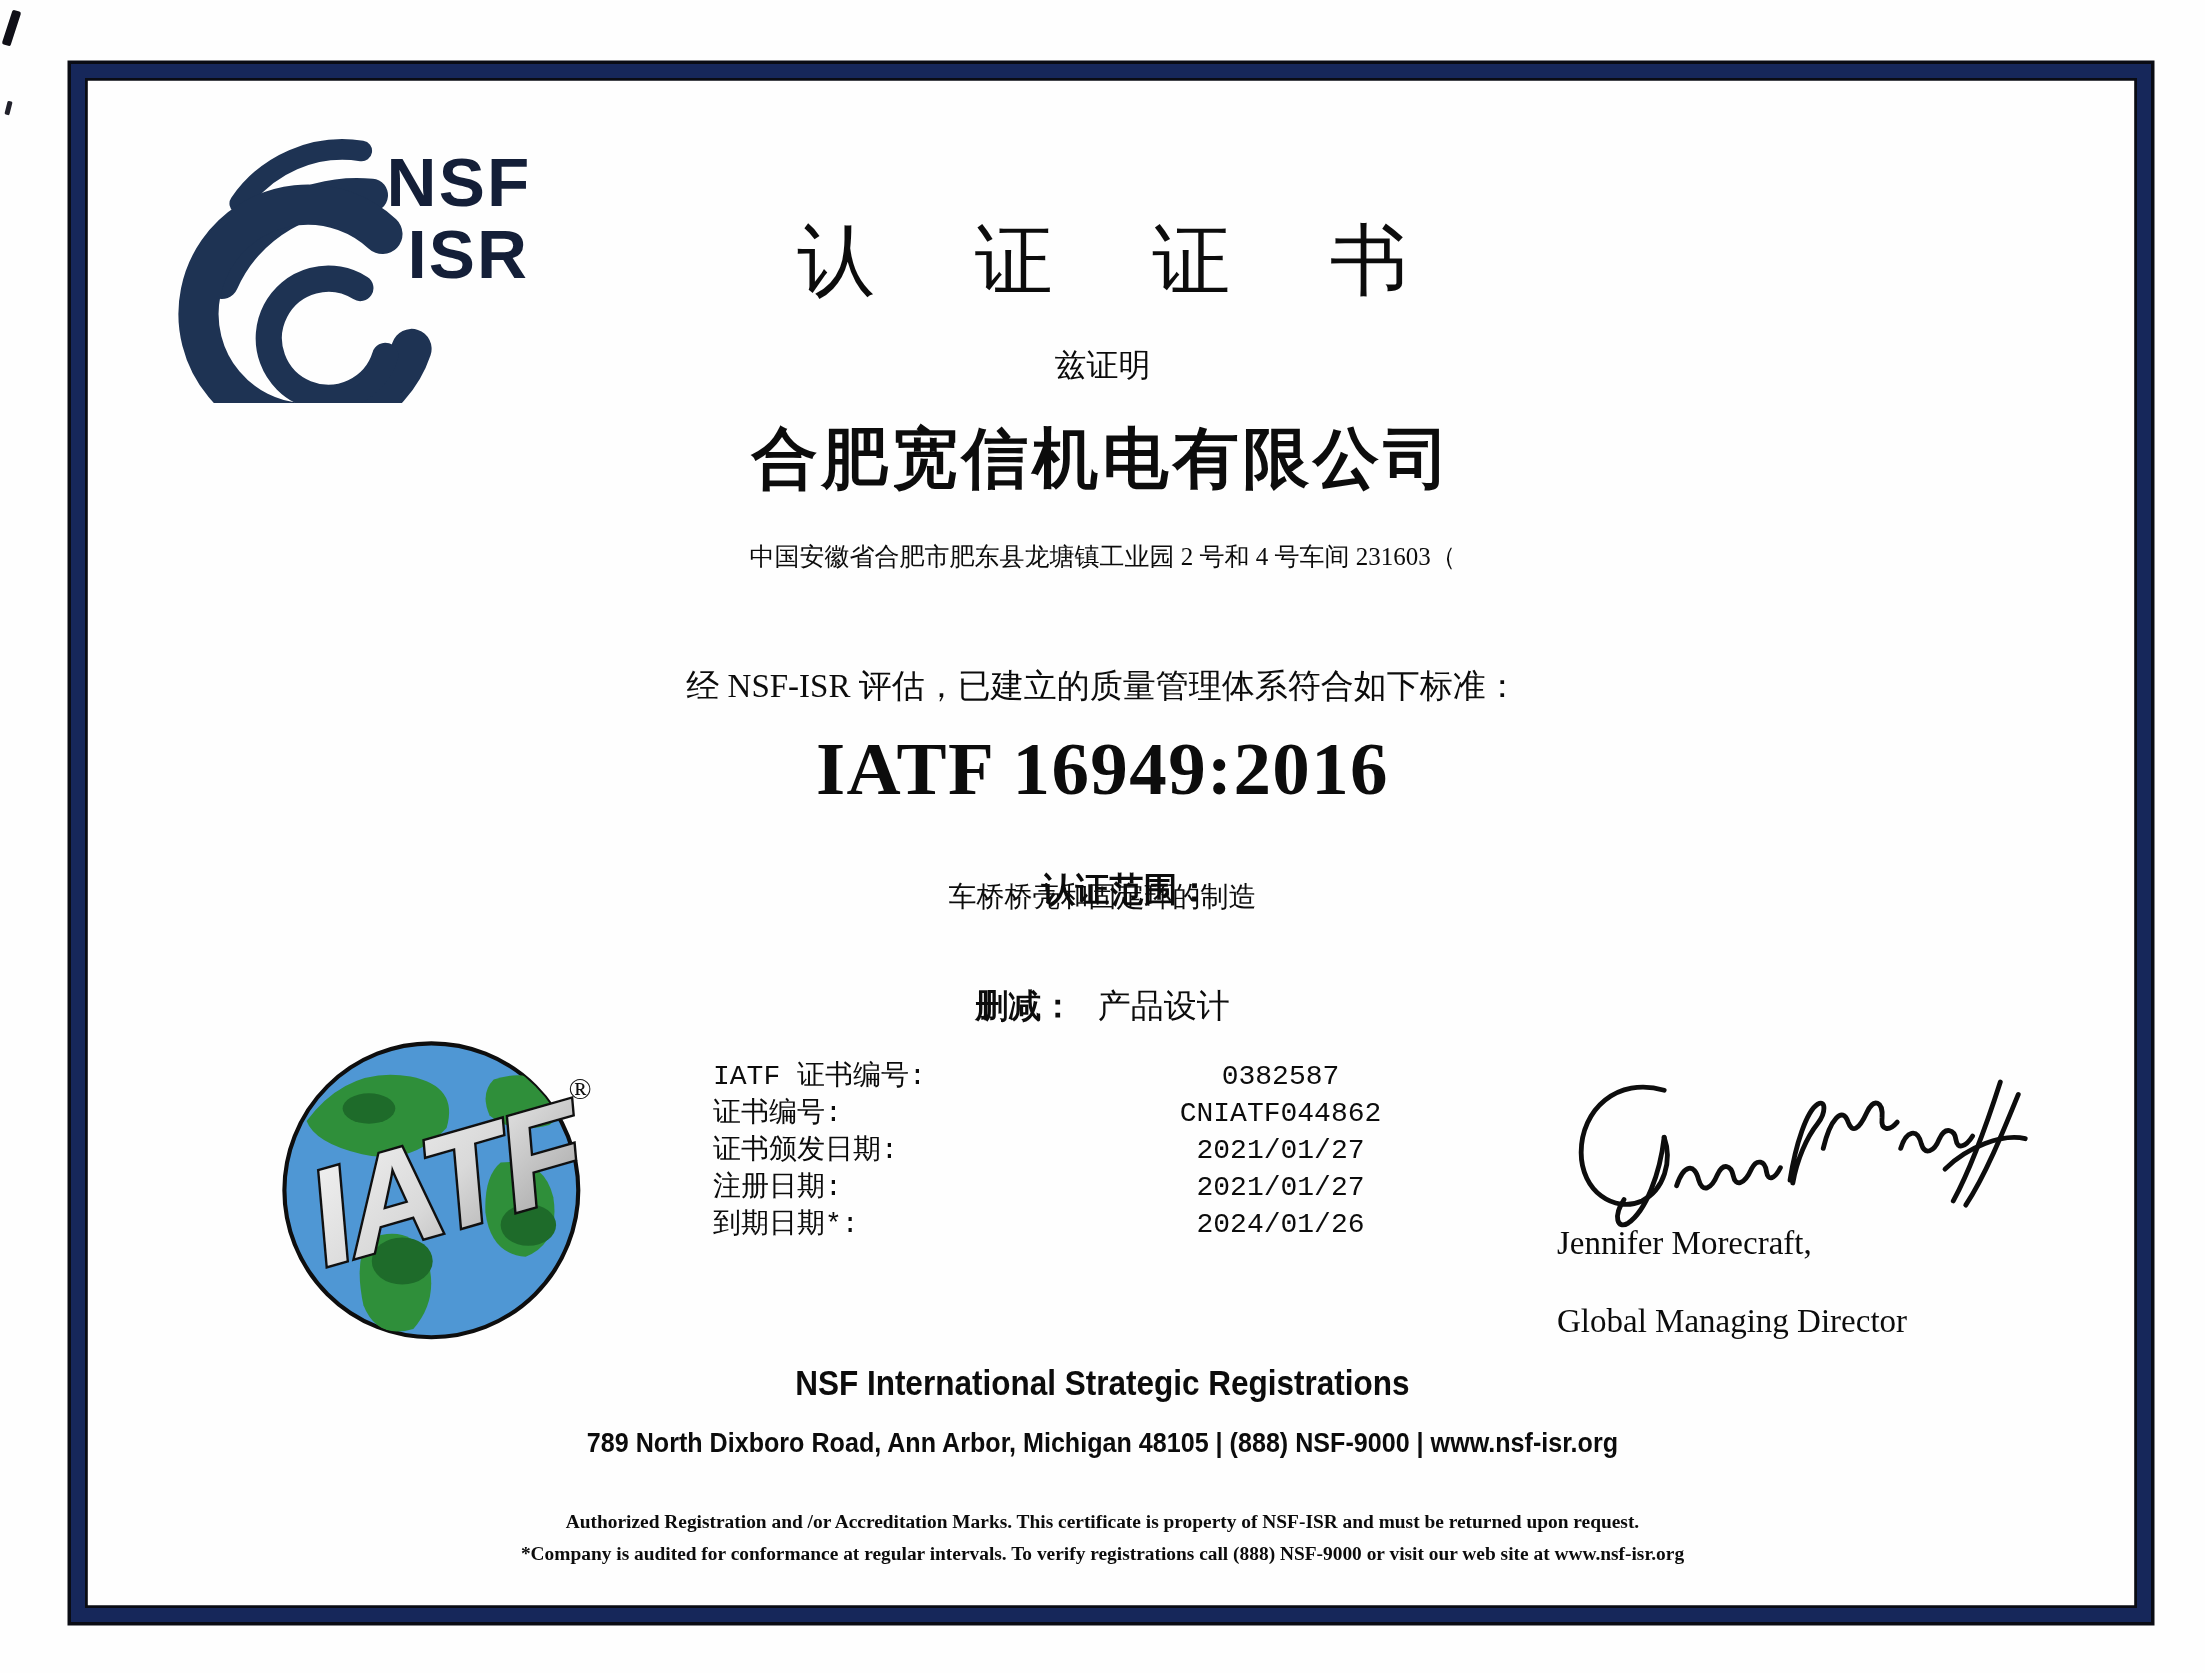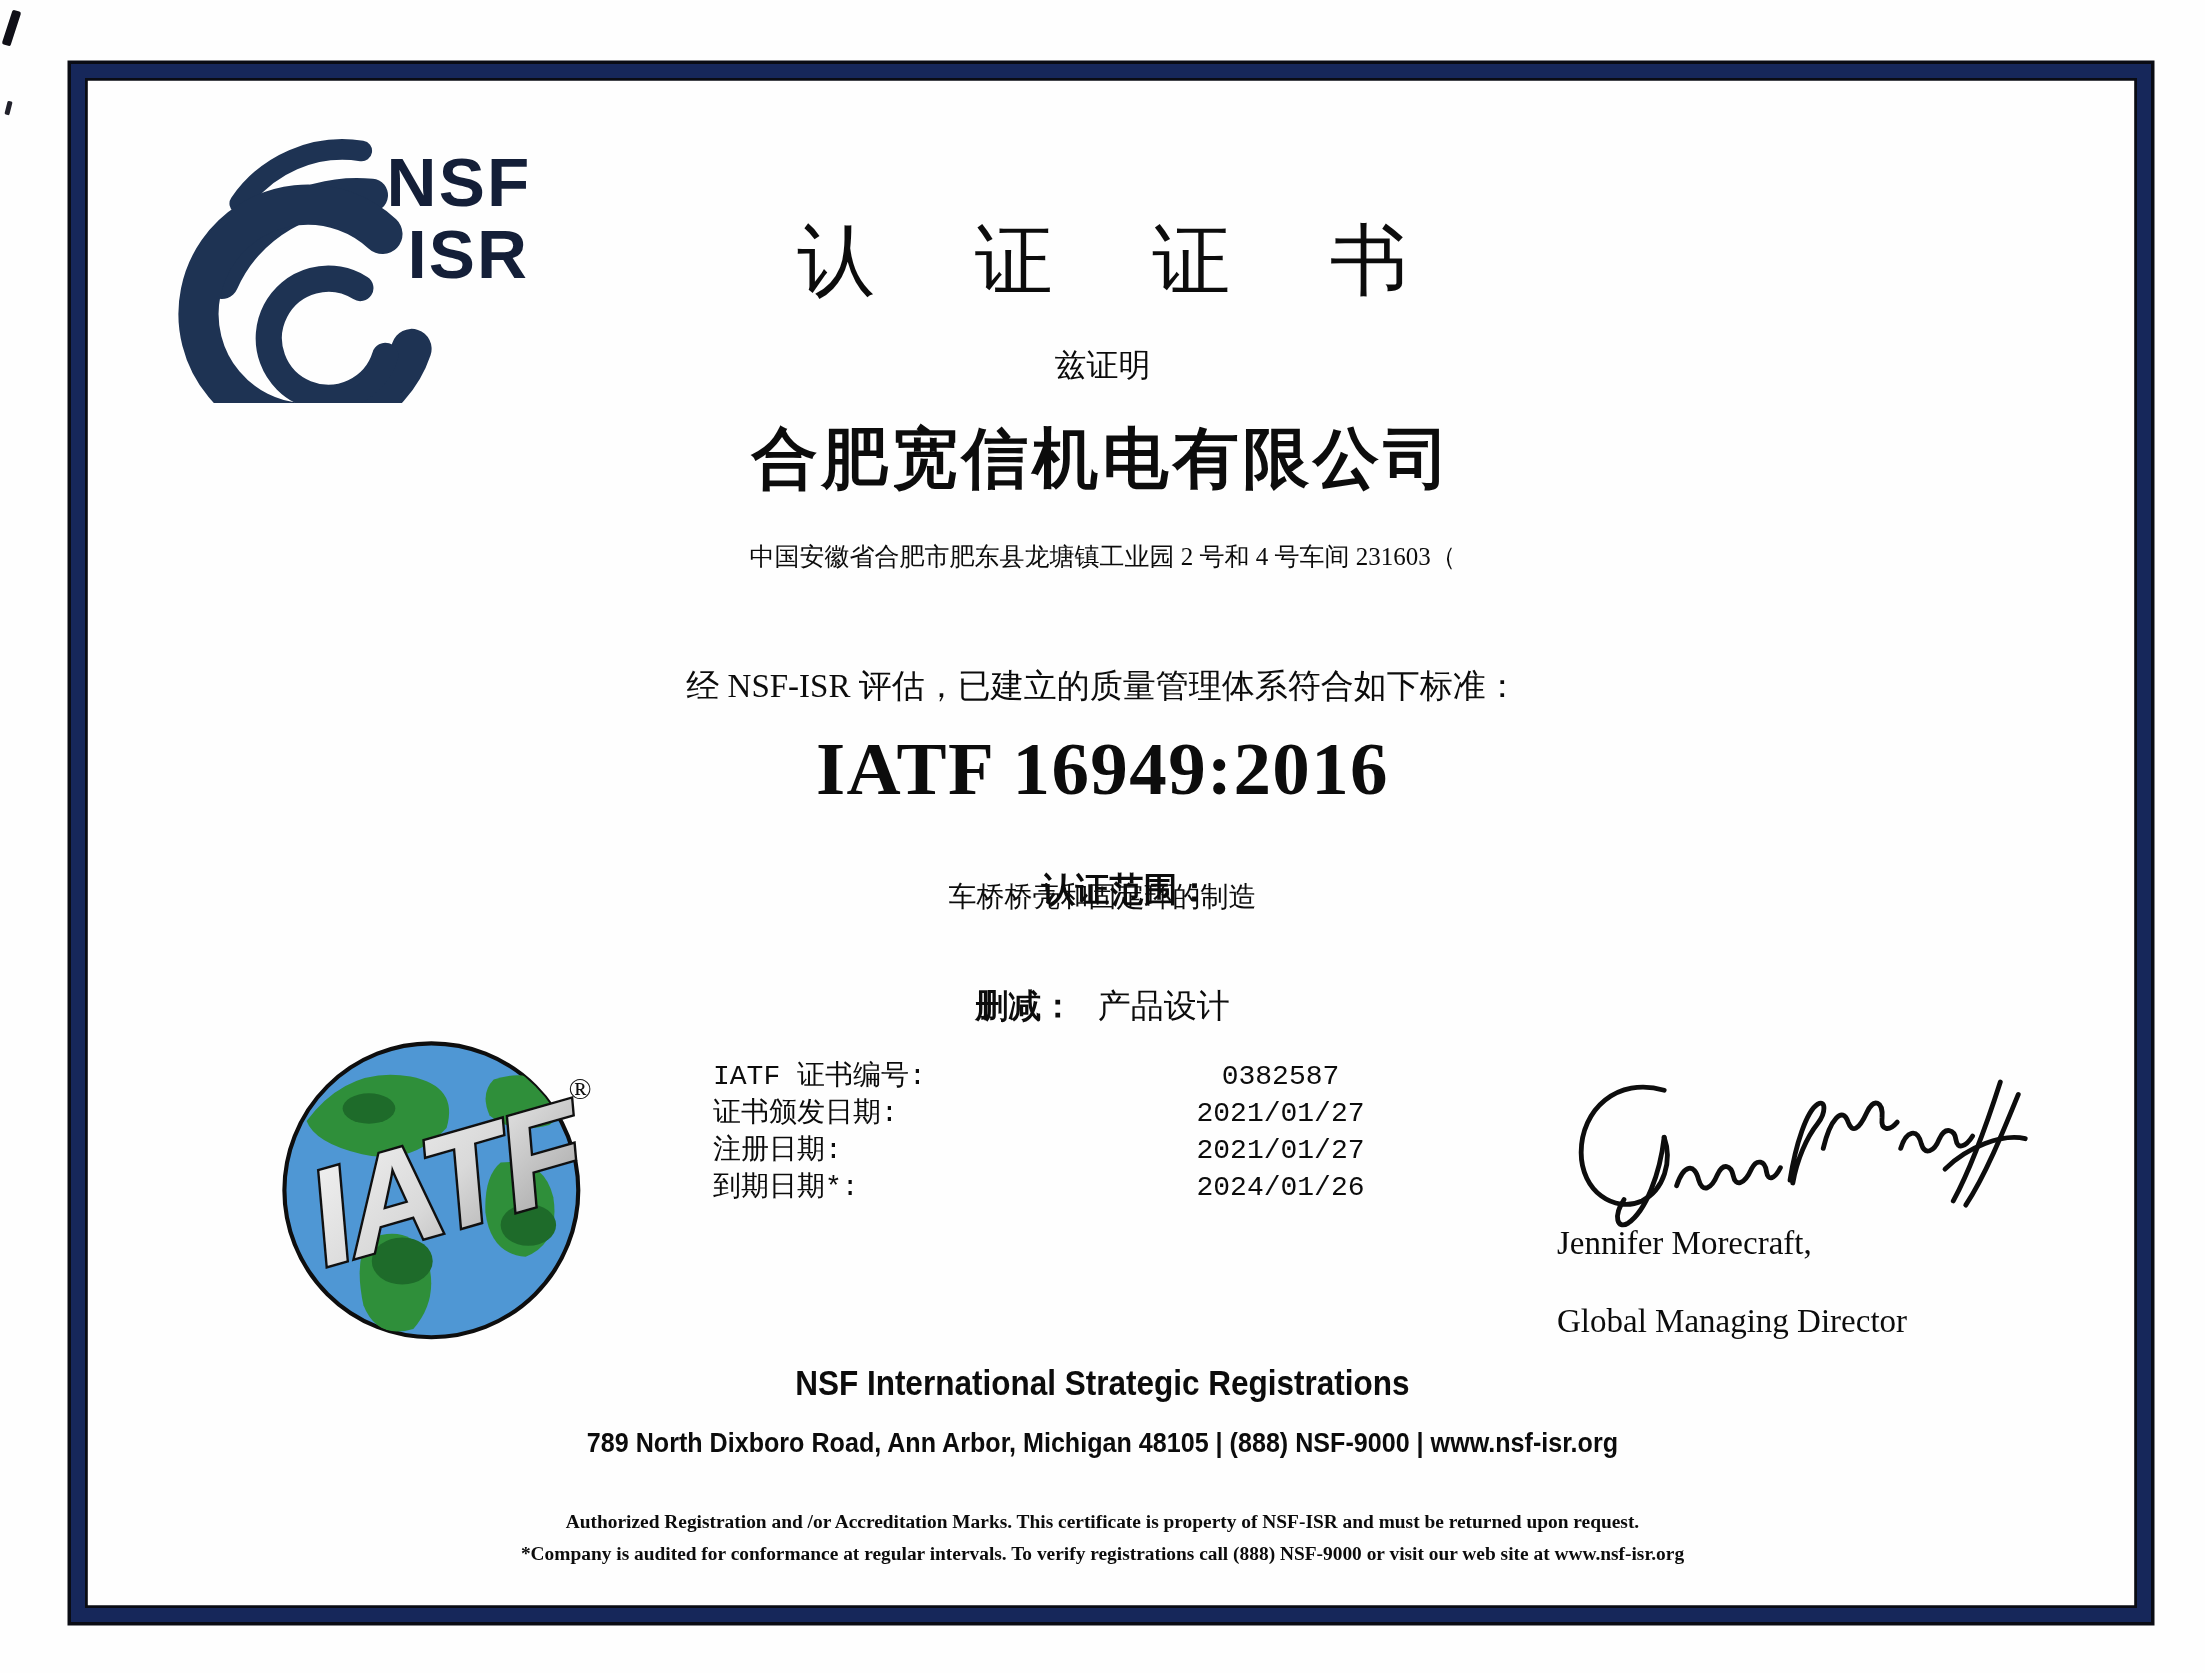--- a/index.html
+++ b/index.html
@@ -97,20 +97,24 @@
   <div class="abs center exclusion">
     <span class="lbl">删减：</span><span class="txt">产品设计</span>
   </div>
 
   <div class="abs details">
     <div class="drow">
       <span class="dl">IATF 证书编号:</span>
       <span class="dv">0382587</span>
     </div>
     <div class="drow">
+      <span class="dl">证书编号:</span>
+      <span class="dv">CNIATF044862</span>
+    </div>
+    <div class="drow">
       <span class="dl">证书颁发日期:</span>
       <span class="dv">2021/01/27</span>
     </div>
     <div class="drow">
       <span class="dl">注册日期:</span>
       <span class="dv">2021/01/27</span>
     </div>
     <div class="drow">
       <span class="dl">到期日期*:</span>
       <span class="dv">2024/01/26</span>

